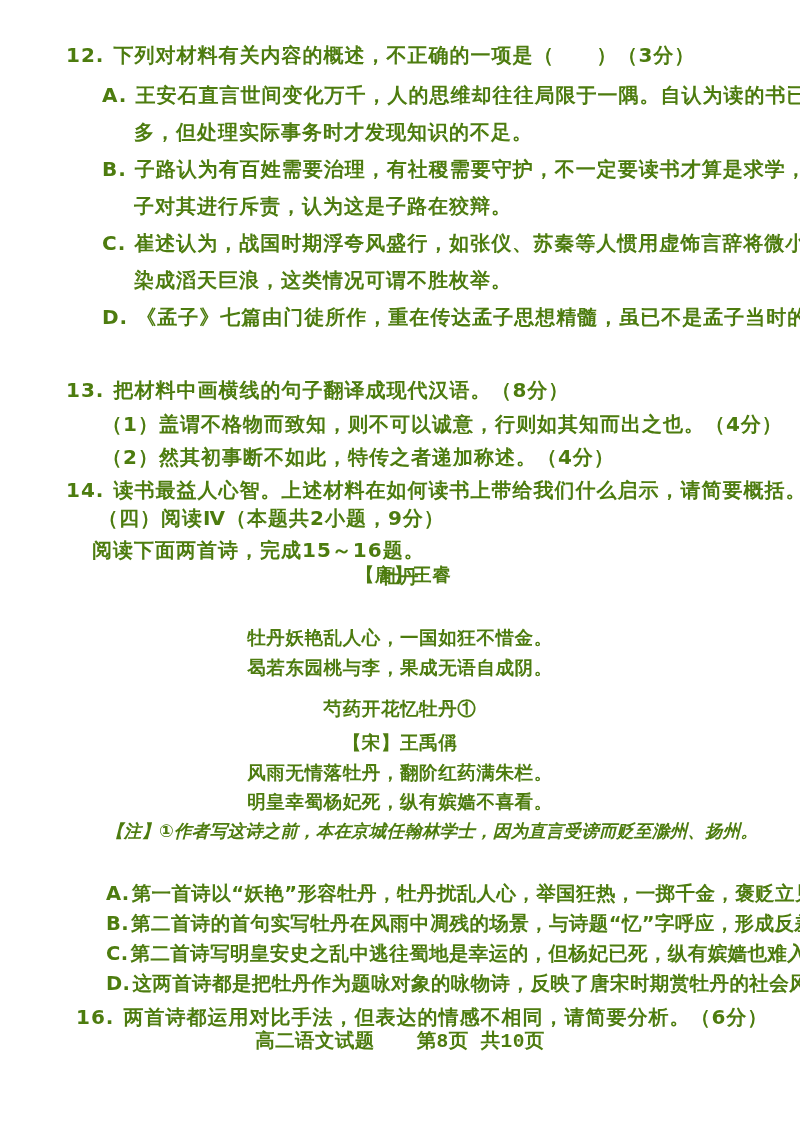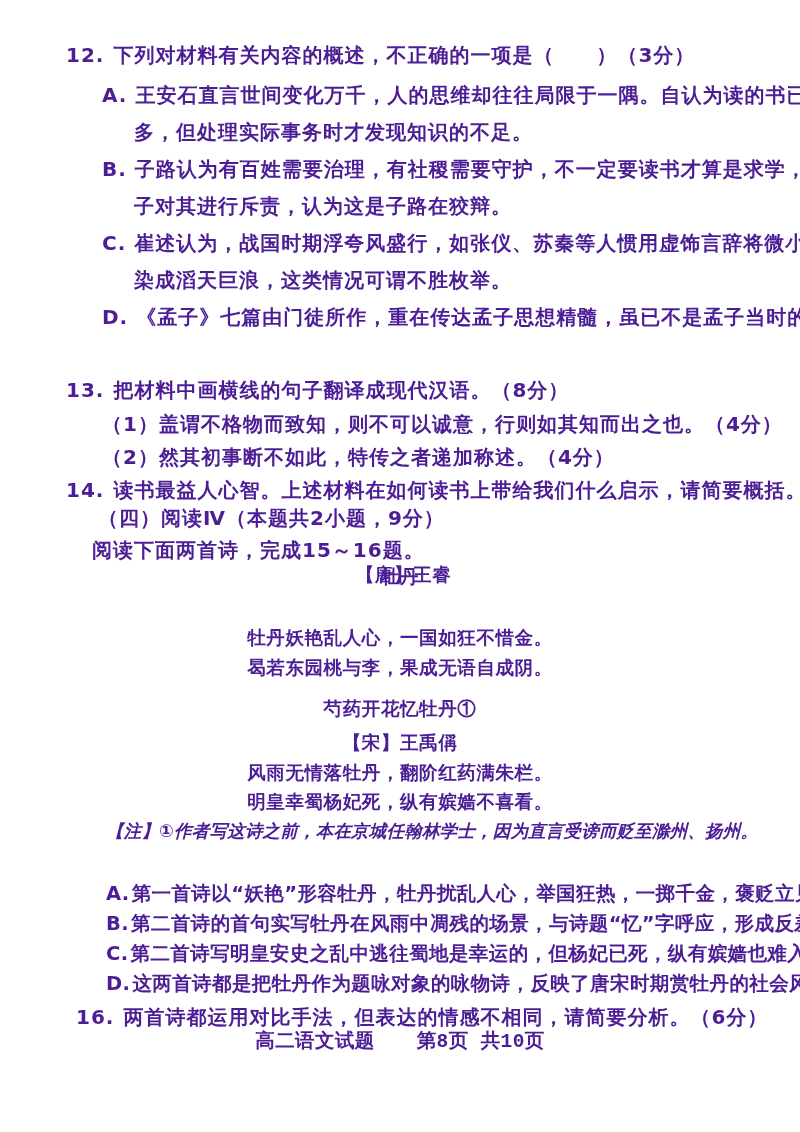--- a/index.html
+++ b/index.html
@@ -3,21 +3,21 @@
 <meta charset="utf-8">
 <style>
   html,body{margin:0;padding:0;background:#ffffff;}
   .page{
     position:relative;
     width:800px;
     height:1132px;
     background:#ffffff;
     overflow:hidden;
     font-family:"DejaVu Sans", sans-serif;
-    color:#4c1d95;
+    color:#4d7c0f;
   }
   .line{
     position:absolute;
     white-space:nowrap;
     font-weight:700;
     line-height:1;
   }
   .fs20{font-size:20px;letter-spacing:1px;}
   .fs19{font-size:19.5px;letter-spacing:0.4px;}
   .fs18{font-size:18.5px;letter-spacing:0.6px;}

